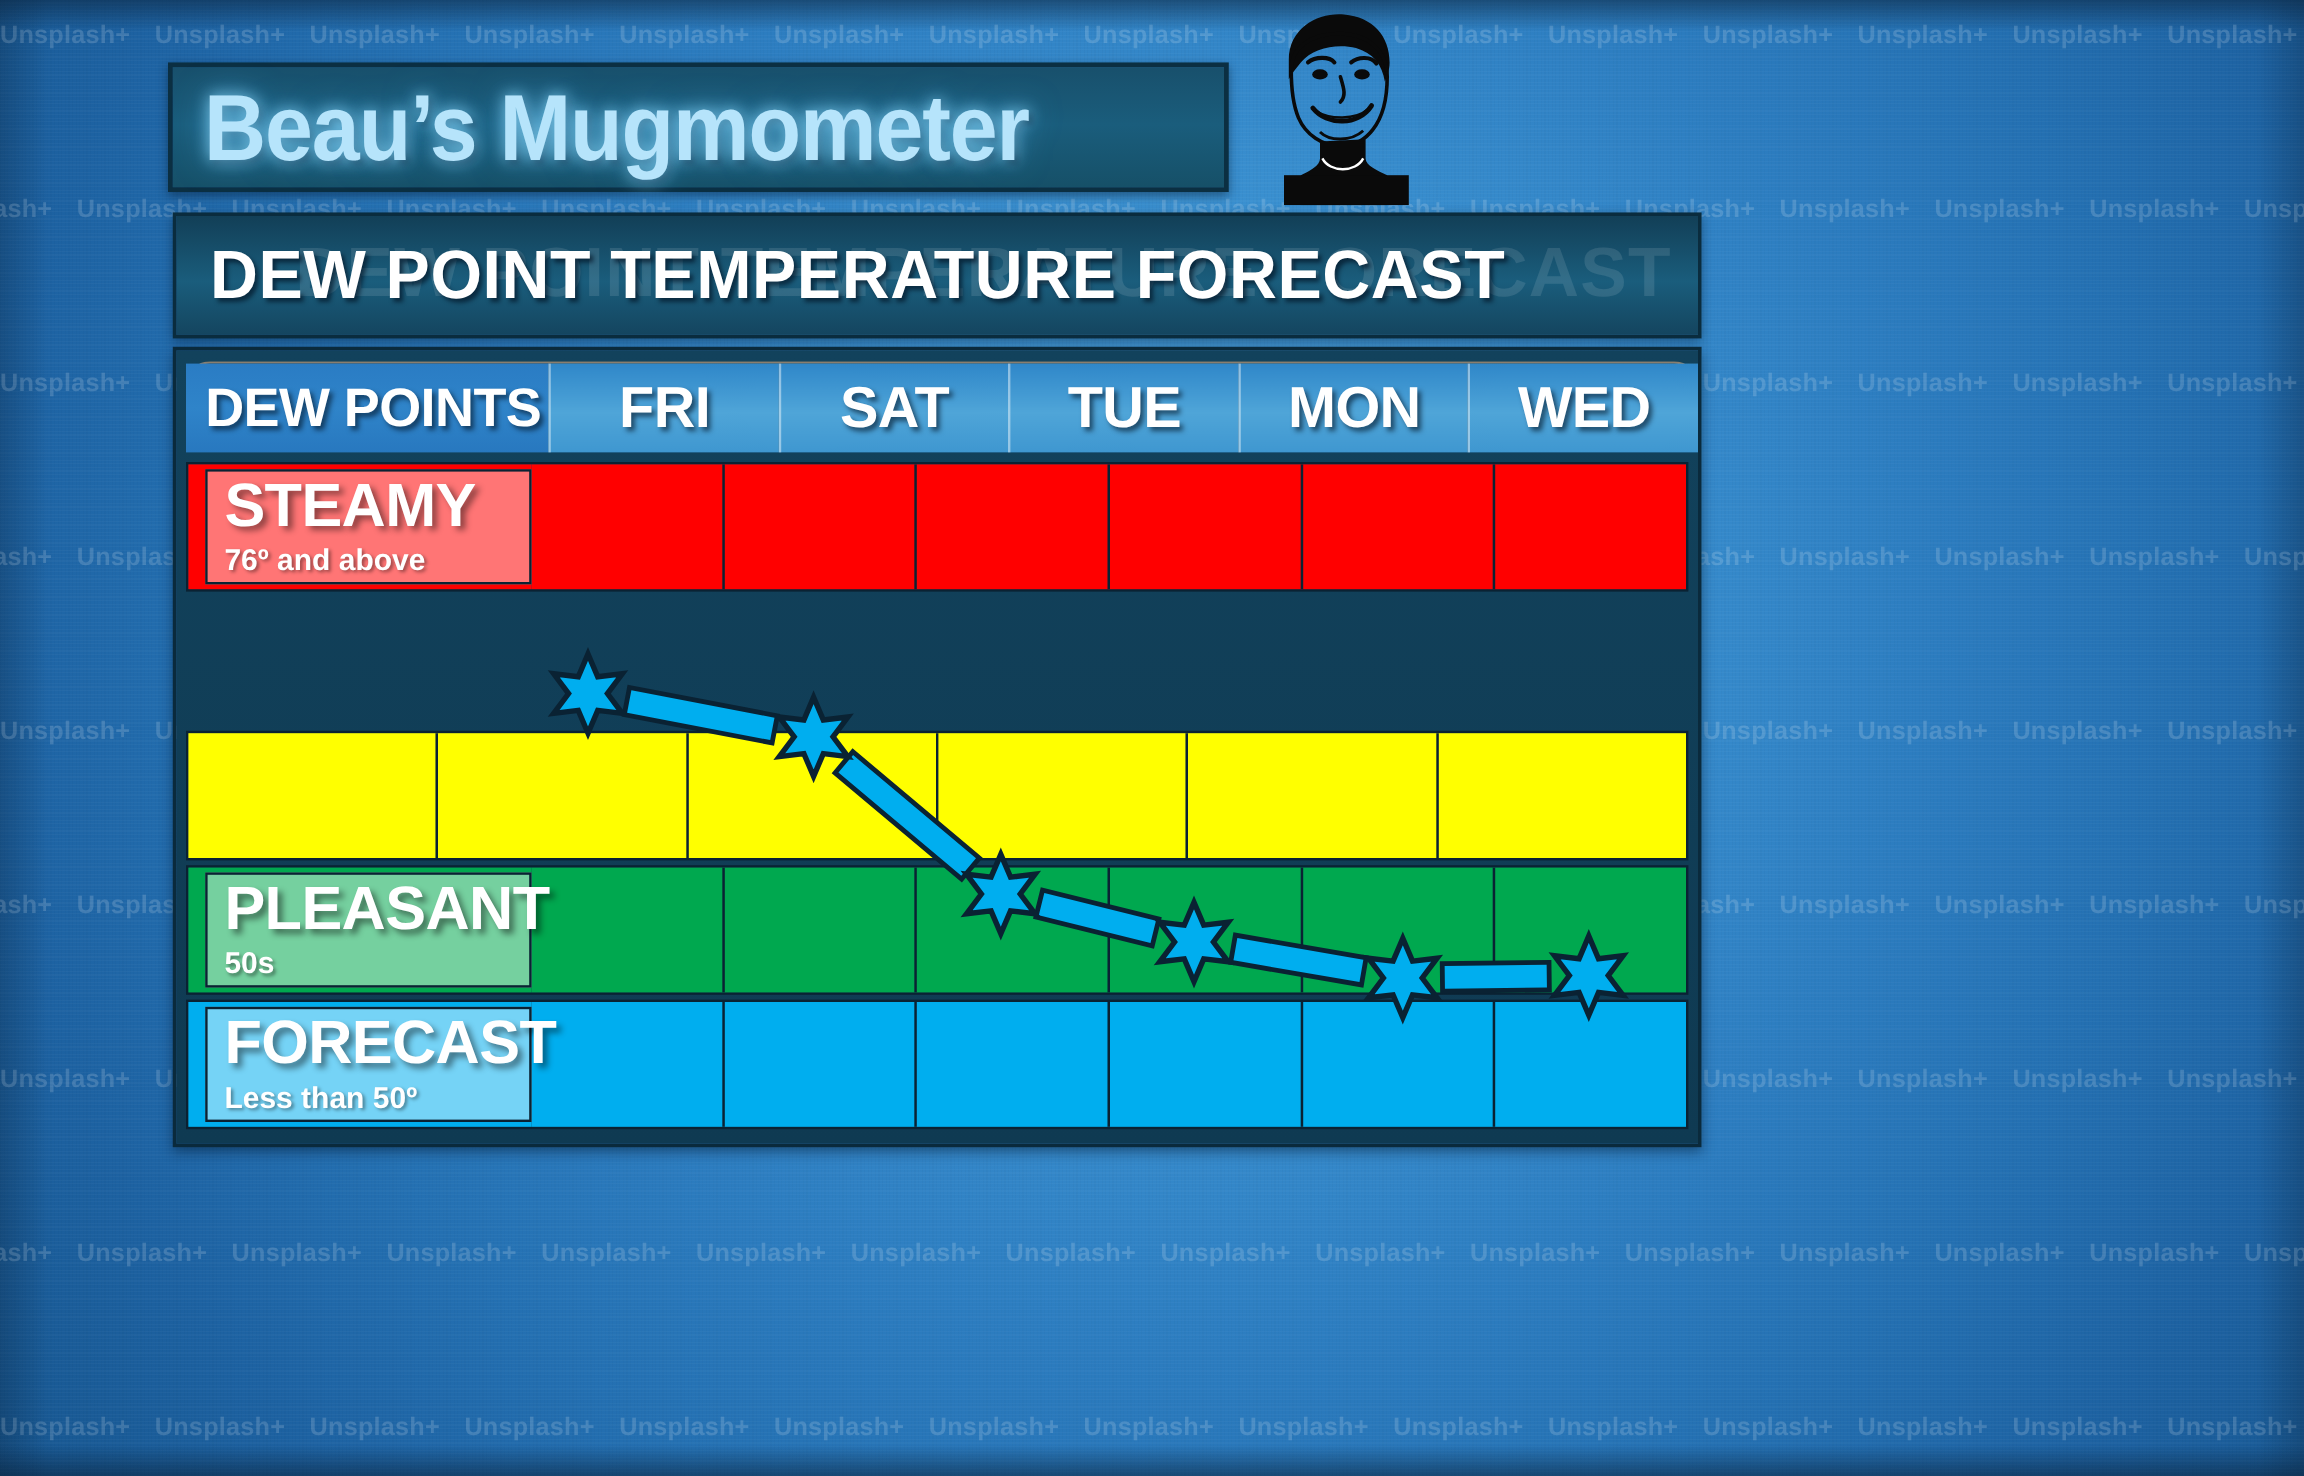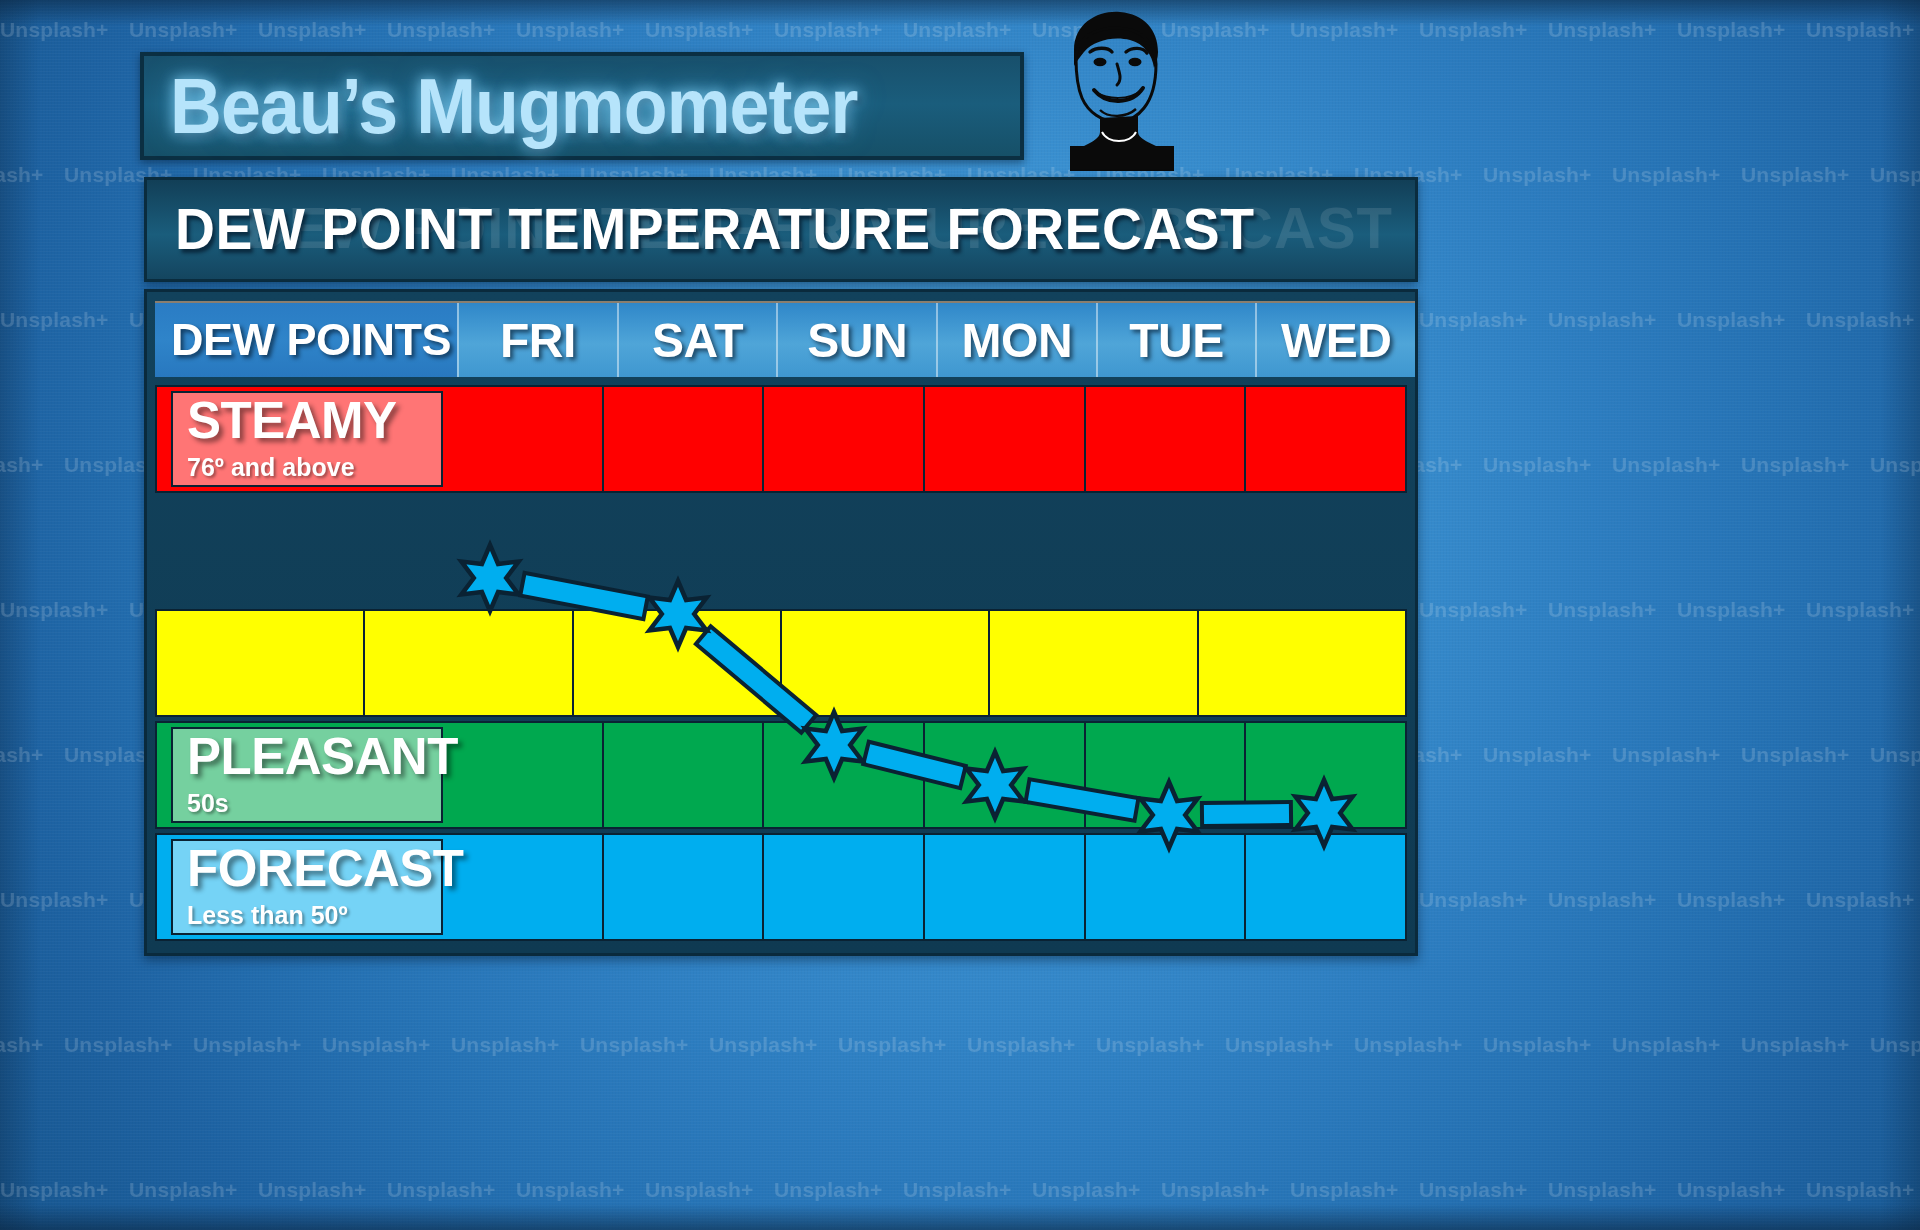--- a/index.html
+++ b/index.html
@@ -83,21 +83,21 @@
     letter-spacing:.5px;transform:scaleX(.97);transform-origin:left center;
     text-shadow:3px 4px 4px rgba(0,15,30,.62);
   }
   
   #table-frame{
     position:absolute;left:144px;top:289px;width:1268px;height:661px;
     background:linear-gradient(180deg,#12425c 0%,#0f3a52 100%);
     border:3px solid #0a2a3c;
     box-shadow:0 4px 10px rgba(0,20,40,.45);
   }
-  .grid-row{position:absolute;left:8px;right:0;}
+  .grid-row{position:absolute;left:8px;right:0;border-radius:20px;}
   
   #hdr-row{
     top:9px;height:74px;
     border-top:2px solid #8a7e6e;
     display:flex;
   }
   .hdr-cell{
     position:relative;
     display:flex;align-items:center;
     color:#fff;
@@ -338,23 +338,22 @@
   <div id="subtitle-ghost">DEW POINT TEMPERATURE FORECAST</div>
   <div id="subtitle-text">DEW POINT TEMPERATURE FORECAST</div>
 </div>
 
 <div id="table-frame">
 
   <div class="grid-row" id="hdr-row">
     <div class="hdr-cell" id="hdr-label">DEW POINTS</div>
     <div class="hdr-cell hdr-day">FRI</div>
     <div class="hdr-cell hdr-day">SAT</div>
-    <div class="hdr-cell hdr-day">SUN</div>
+    <div class="hdr-cell hdr-day">TUE</div>
     <div class="hdr-cell hdr-day">MON</div>
-    <div class="hdr-cell hdr-day">TUE</div>
     <div class="hdr-cell hdr-day">WED</div>
   </div>
 
   <div class="cat-row" style="top:93px;">
     <div class="cat-label" style="background:#ff0000;">
       <div class="cat-label-inner">
         <div class="cat-name">STEAMY</div>
         <div class="cat-desc">76º and above</div>
       </div>
     </div>

